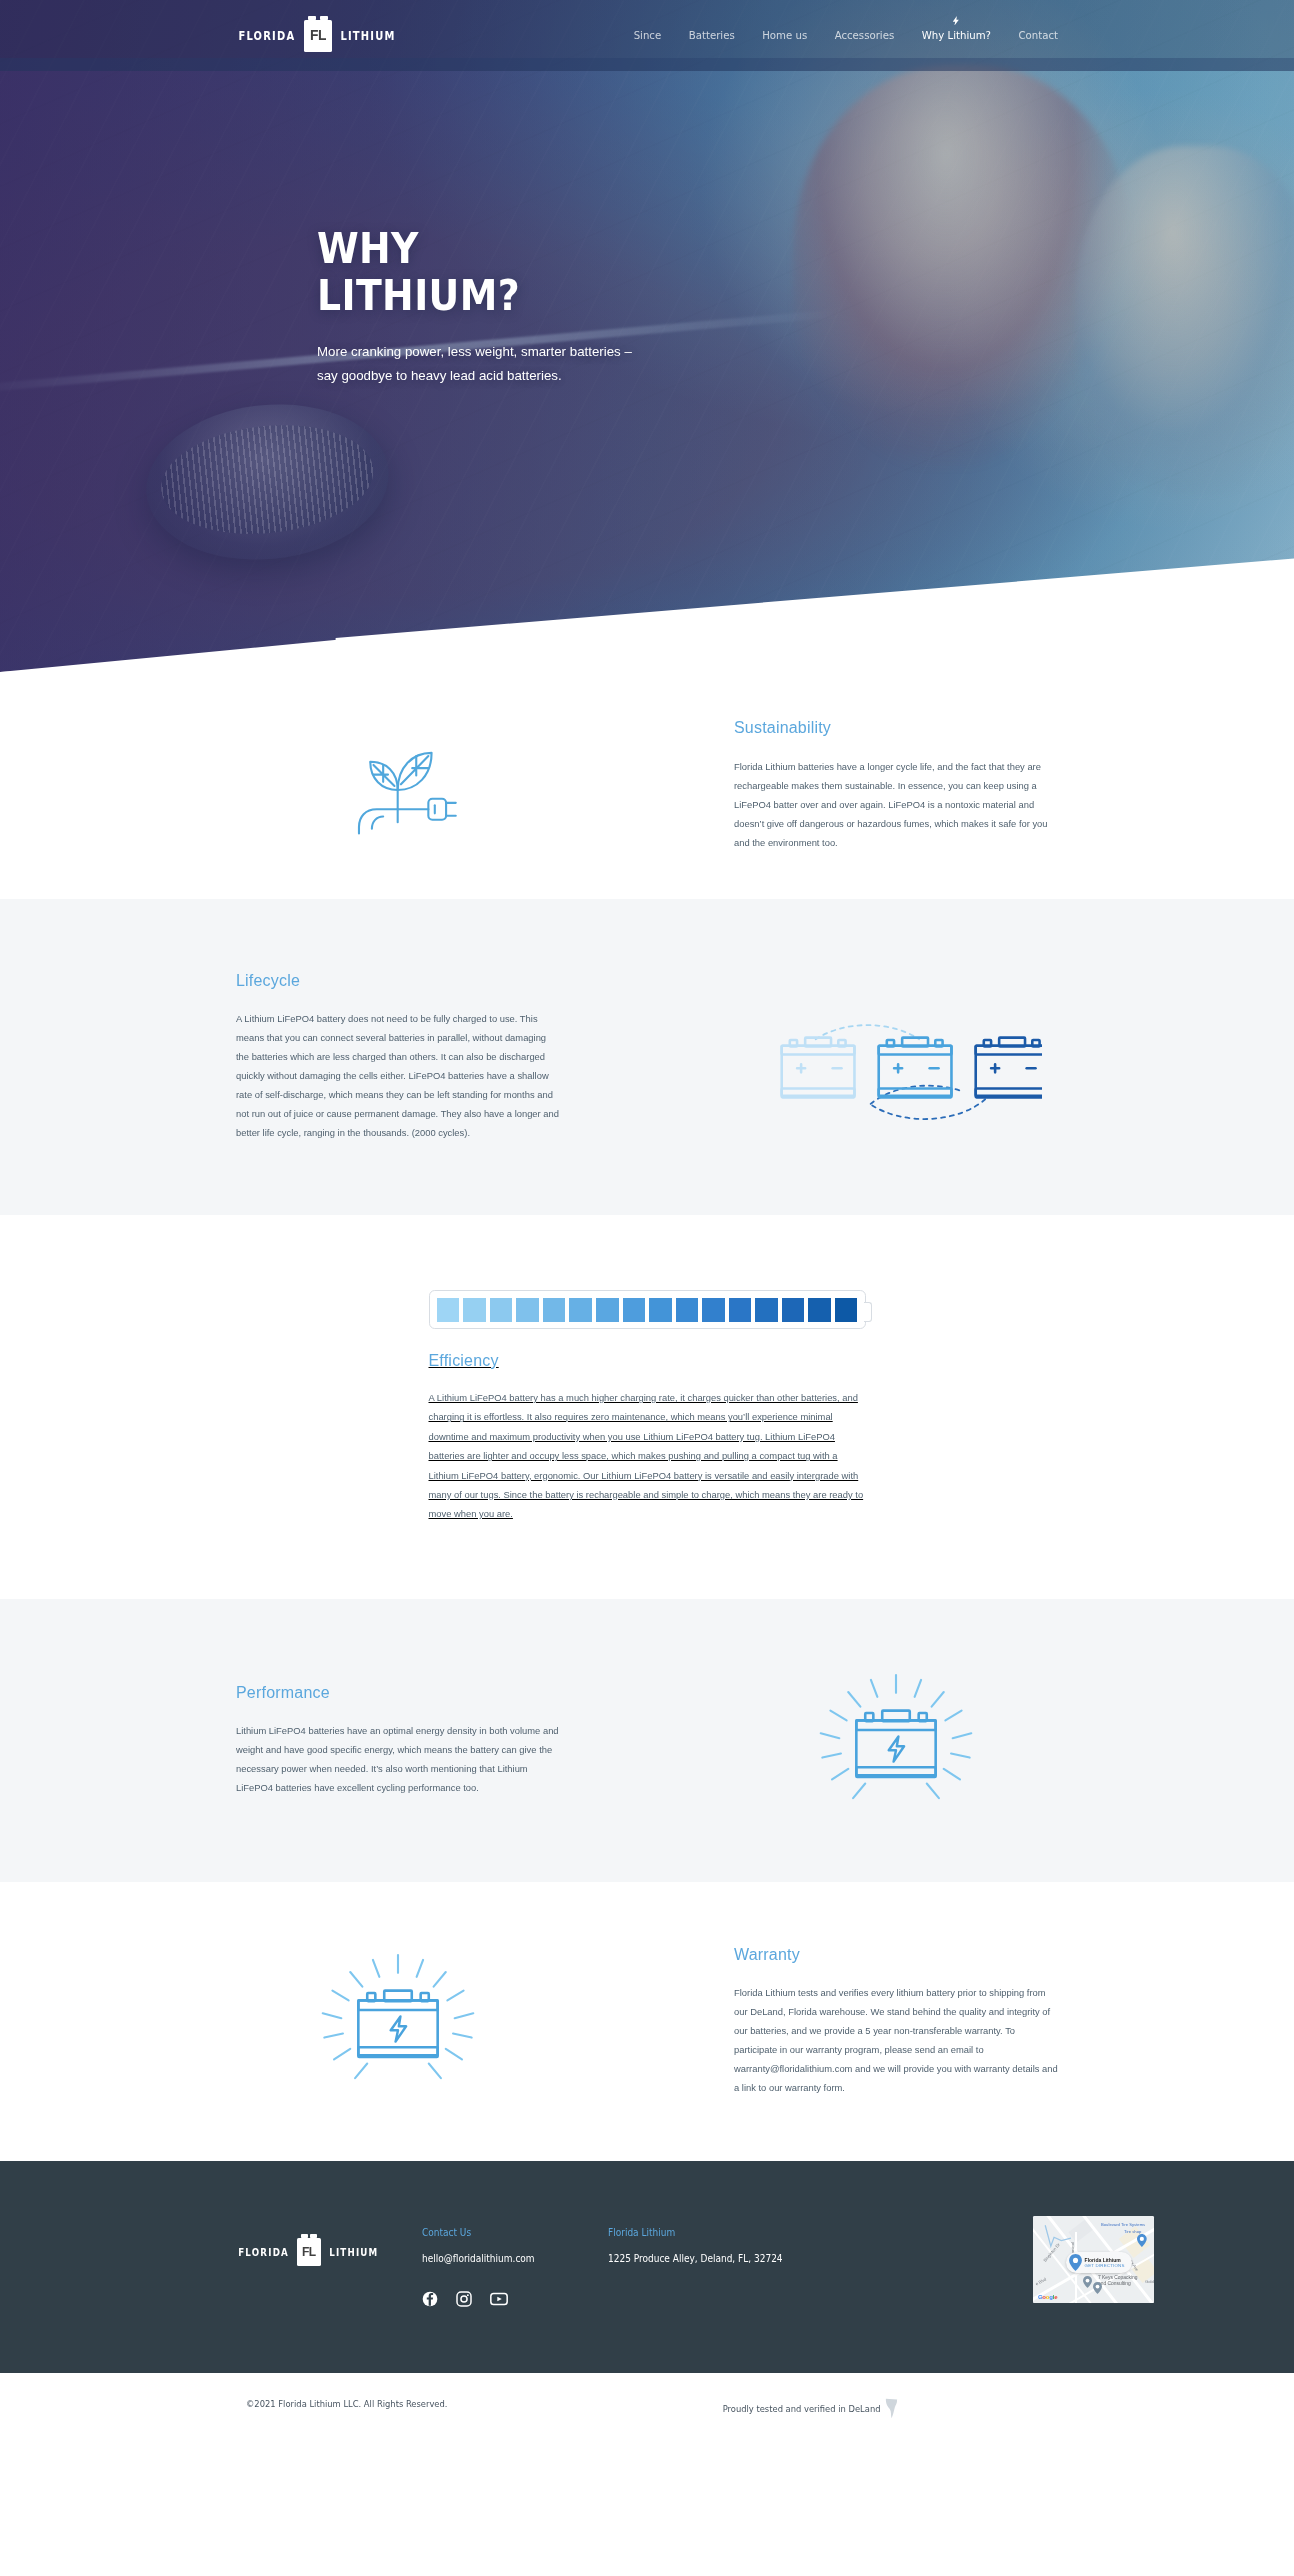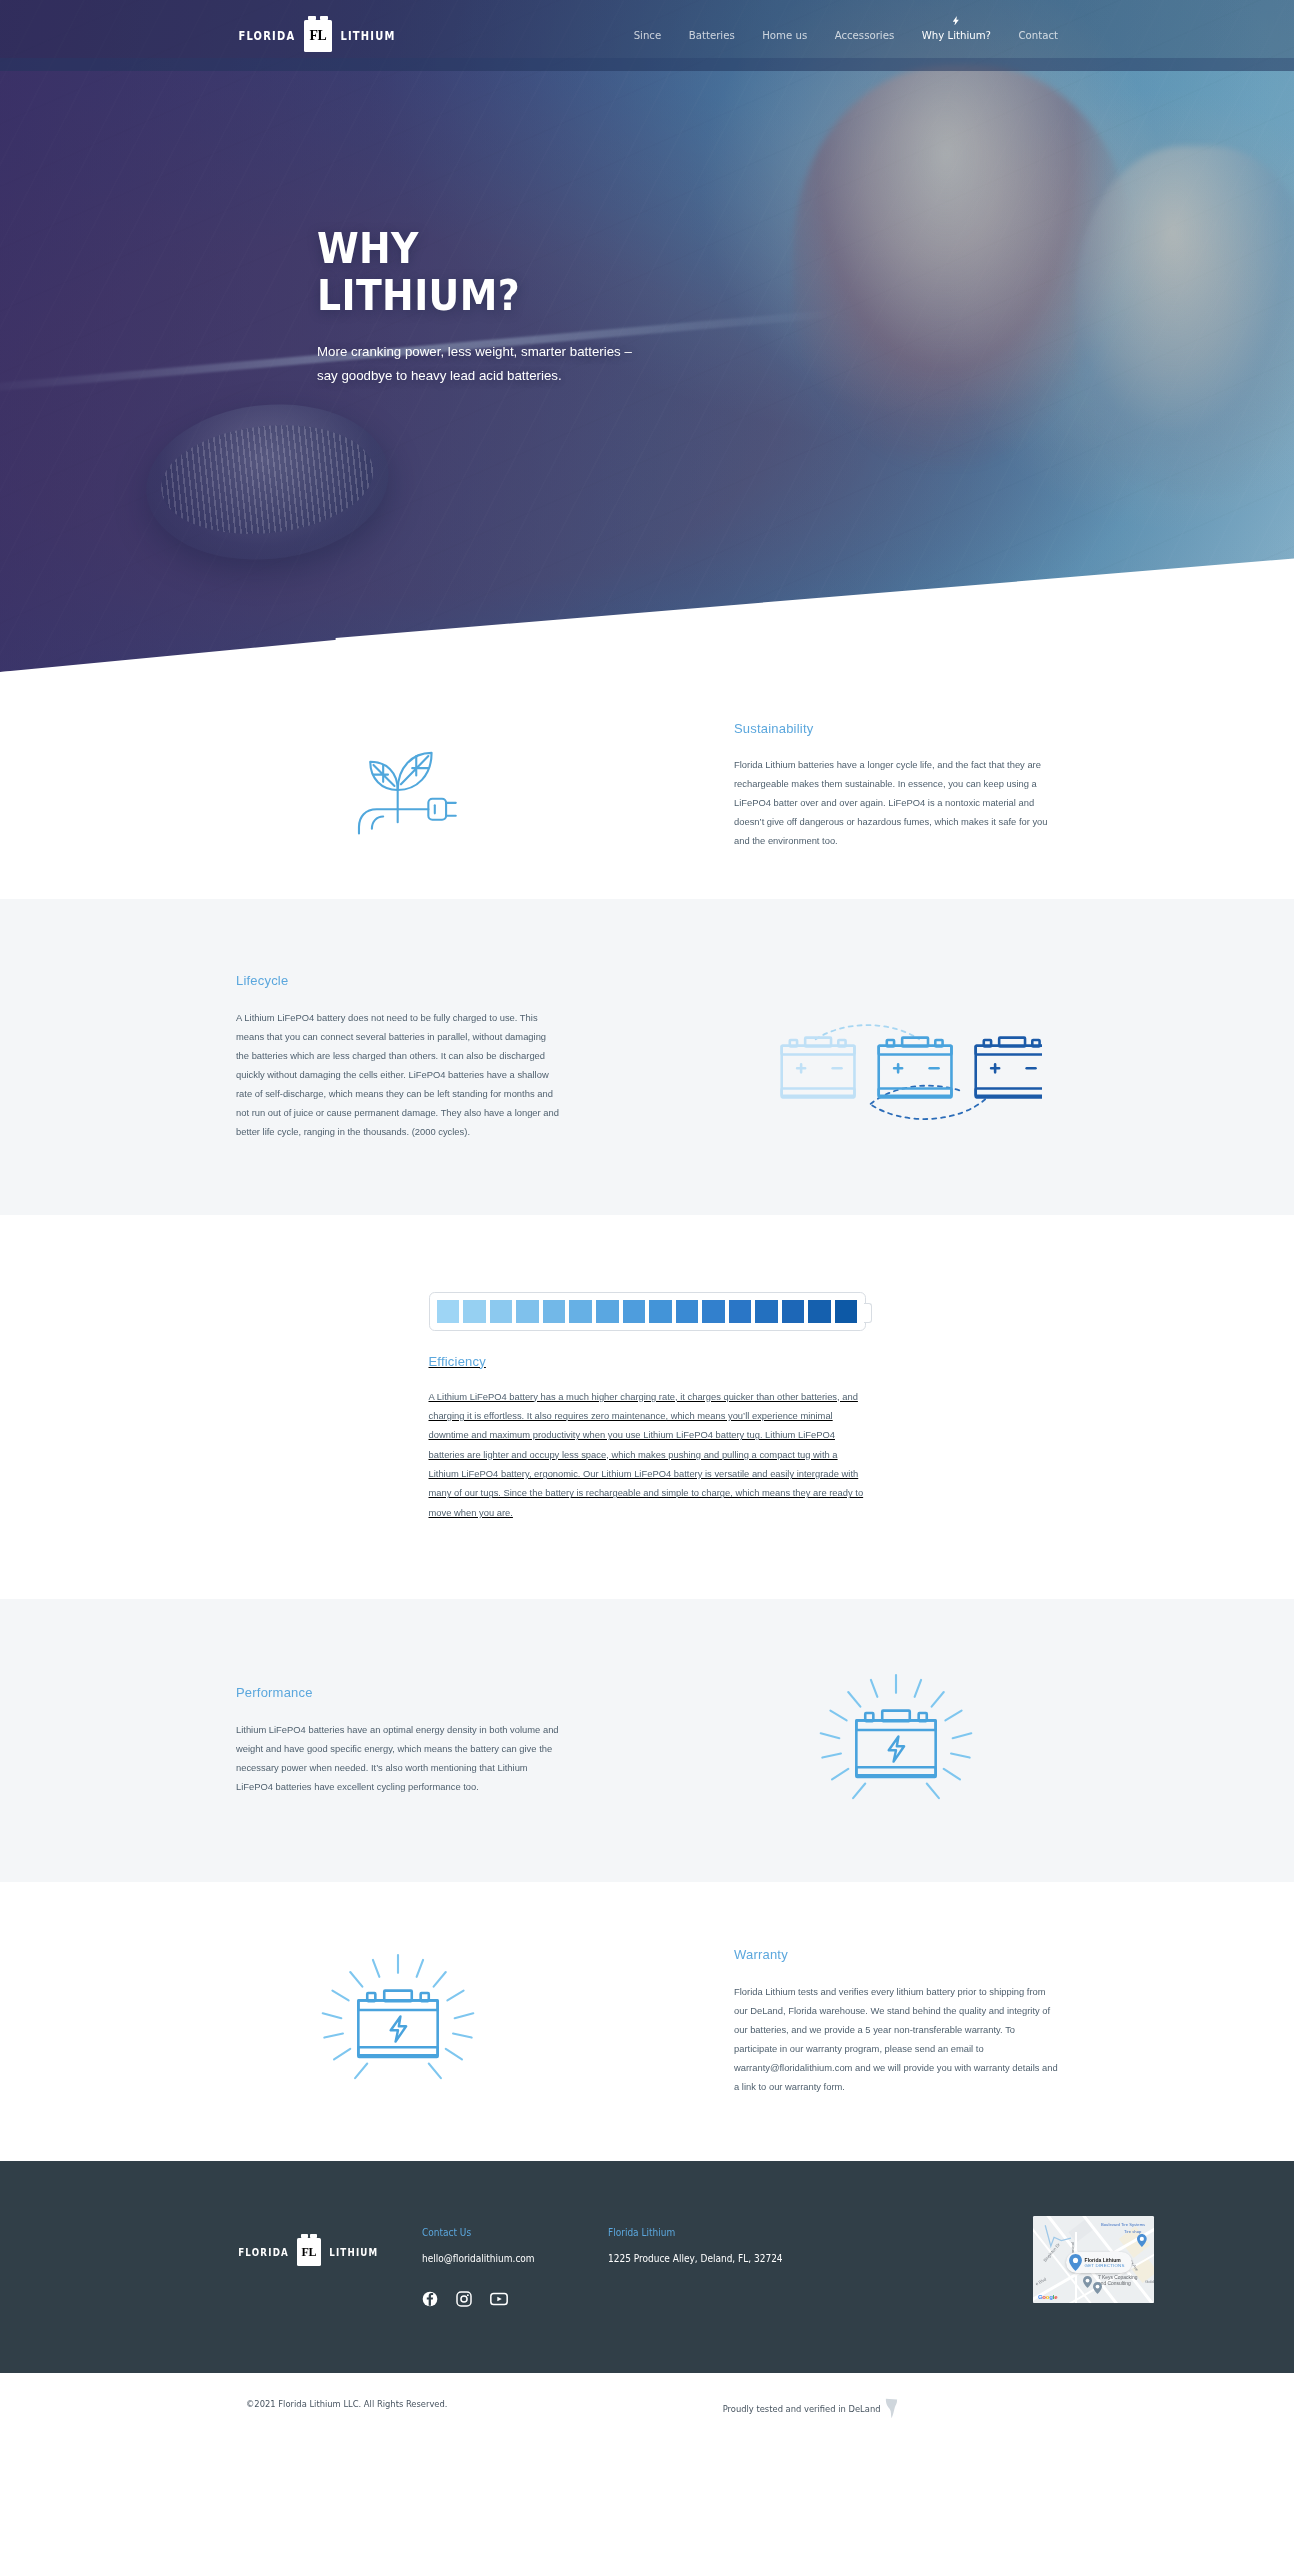--- a/index.html
+++ b/index.html
@@ -38,21 +38,21 @@
     background:radial-gradient(ellipse at 40% 25%, rgba(235,215,195,.55), rgba(110,140,170,.30) 55%, rgba(70,110,150,0) 78%);filter:blur(3.2px);}
   .hero-tint{position:absolute;inset:0;background:linear-gradient(95deg, rgba(45,45,95,.42), rgba(40,80,130,.16) 60%, rgba(60,120,160,.06));}
 
   .topbar{position:absolute;top:0;left:0;width:1294px;height:71px;background:rgba(30,40,70,.30);z-index:6;}
   .nav-wrap{position:absolute;top:0;left:0;width:1294px;height:71px;z-index:8;display:flex;align-items:center;}
   .logo{display:flex;align-items:center;gap:6.5px;margin-left:236px;}
   .logo-word{color:#fff;font-size:12px;letter-spacing:1.3px;font-weight:700;font-family:"DejaVu Sans Condensed","Liberation Sans",sans-serif;transform:scaleX(.92);}
   .logo-badge{position:relative;width:27.5px;height:32px;background:#fff;border-radius:1.6px;display:flex;align-items:center;justify-content:center;}
   .logo-badge:before{content:"";position:absolute;top:-4px;left:4px;width:7.3px;height:4px;background:#fff;border-radius:0.8px;}
   .logo-badge:after{content:"";position:absolute;top:-4px;right:4px;width:7.3px;height:4px;background:#fff;border-radius:0.8px;}
-  .logo-badge span{color:#000000;font-size:13.8px;font-weight:700;letter-spacing:-0.4px;font-family:Liberation Serif, serif;}
+  .logo-badge span{color:#404040;font-size:13.8px;font-weight:700;letter-spacing:-0.4px;font-family:Liberation Sans, sans-serif;}
   .nav{margin-left:auto;margin-right:236px;display:flex;align-items:center;gap:27.5px;}
   .nav a{position:relative;color:rgba(255,255,255,.74);font-size:11.3px;text-decoration:none;white-space:nowrap;font-family:"DejaVu Sans Condensed","Liberation Sans",sans-serif;}
   .nav a.active{color:#fff;}
   .nav a.active .bolt{position:absolute;left:50%;top:-13.8px;transform:translateX(-50%);width:6.5px;height:9.7px;}
   .hero-band{position:absolute;left:0;top:58px;width:1294px;height:13px;background:rgba(40,70,120,.35);}
 
   .hero-copy{position:absolute;left:317px;top:225px;z-index:7;width:380px;}
   .hero-h1{color:#fff;font-size:42px;line-height:1.12;font-weight:700;letter-spacing:0.4px;
     font-family:"DejaVu Sans Condensed","Liberation Sans",sans-serif;text-shadow:0 1.6px 11.3px rgba(15,25,55,.35);}
   .hero-sub{margin-top:21px;color:#fff;font-size:13.3px;line-height:1.78;max-width:316px;text-shadow:0 0.8px 8px rgba(15,25,55,.35);}
@@ -60,21 +60,21 @@
   .hero-wedge{position:absolute;left:0;bottom:0;width:1294px;height:154px;z-index:5;pointer-events:none;}
 
   
   .sec{width:1294px;display:flex;align-items:center;}
   .sec-white{background:#fff;}
   .sec-gray{background:#f4f6f8;}
   .inner{width:822px;margin:0 auto;display:flex;align-items:center;}
   .col-text{width:324px;}
   .col-art{width:324px;display:flex;align-items:center;justify-content:center;}
   .spacer{flex:1;}
-  .h2{color:#5ba7dd;font-size:13px;font-weight:400;margin-bottom:19.4px;letter-spacing:0.2px;}
+  .h2{color:#5ba7dd;font-size:16px;font-weight:400;margin-bottom:19.4px;letter-spacing:0.2px;}
   .body{color:#50616f;font-size:9.4px;line-height:2.02;}
 
   .sec-sustain{height:227px;}
   .sec-life{height:316px;justify-content:flex-end;}
   .sec-eff{height:384px;}
   .sec-perf{height:283px;}
   .sec-warr{height:279px;}
 
   .eff-inner{width:437px;margin:0 auto;text-decoration:underline;}
   .battery-meter{width:437px;height:39px;border:1.6px solid #d8dde3;border-radius:5.7px;display:flex;align-items:center;gap:4px;padding:0 7.3px;position:relative;background:#fff;}

